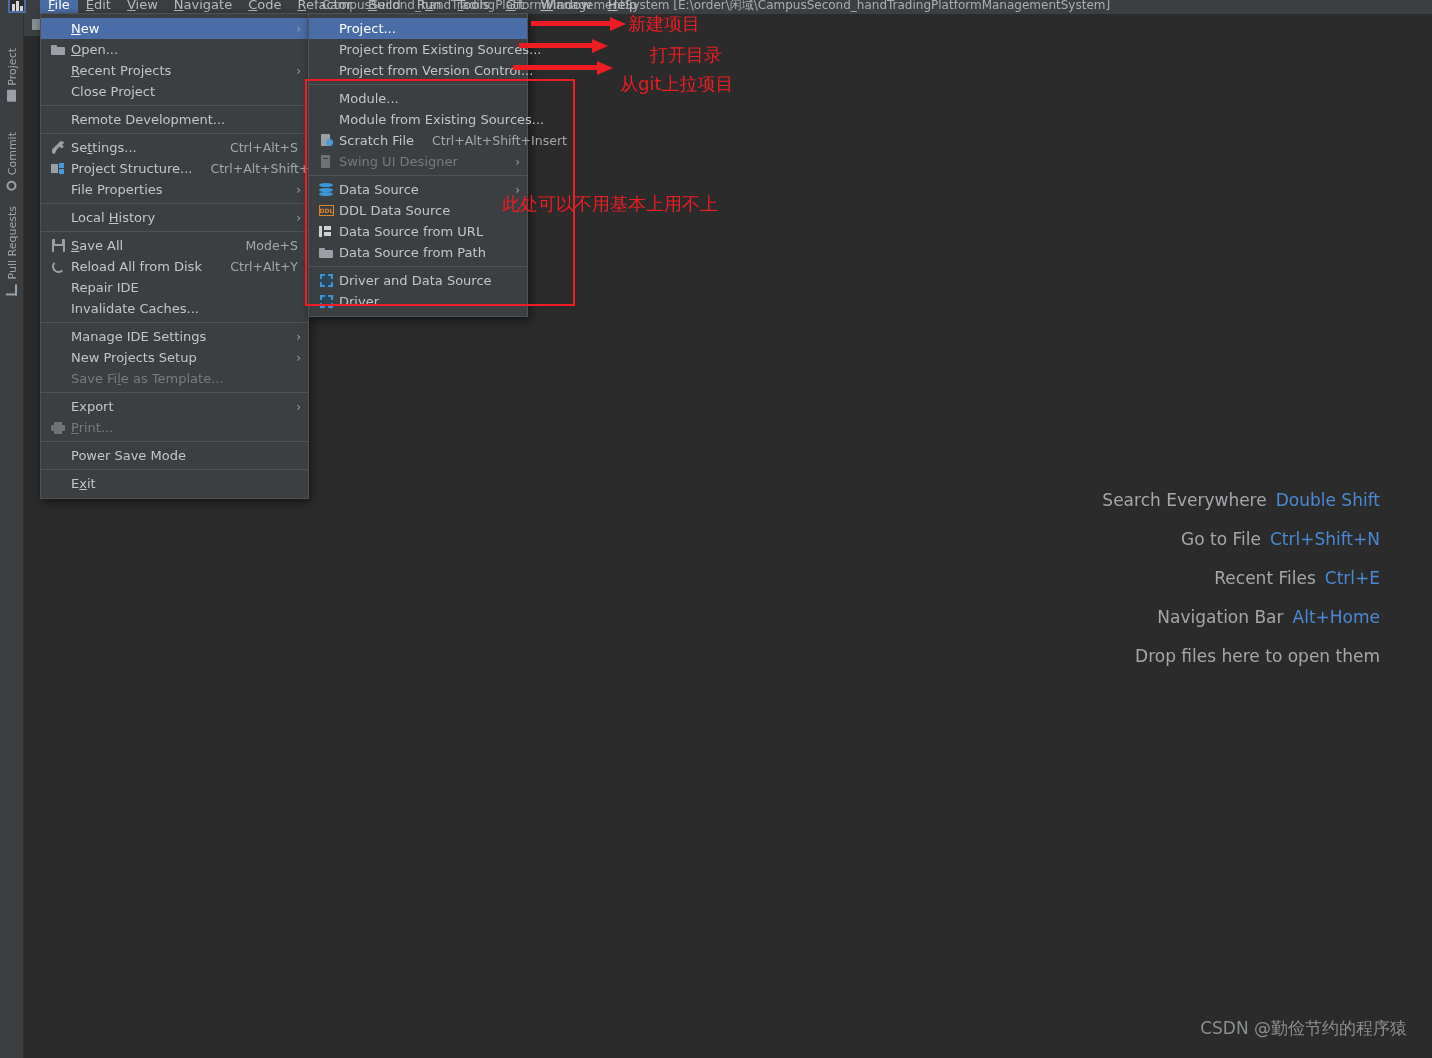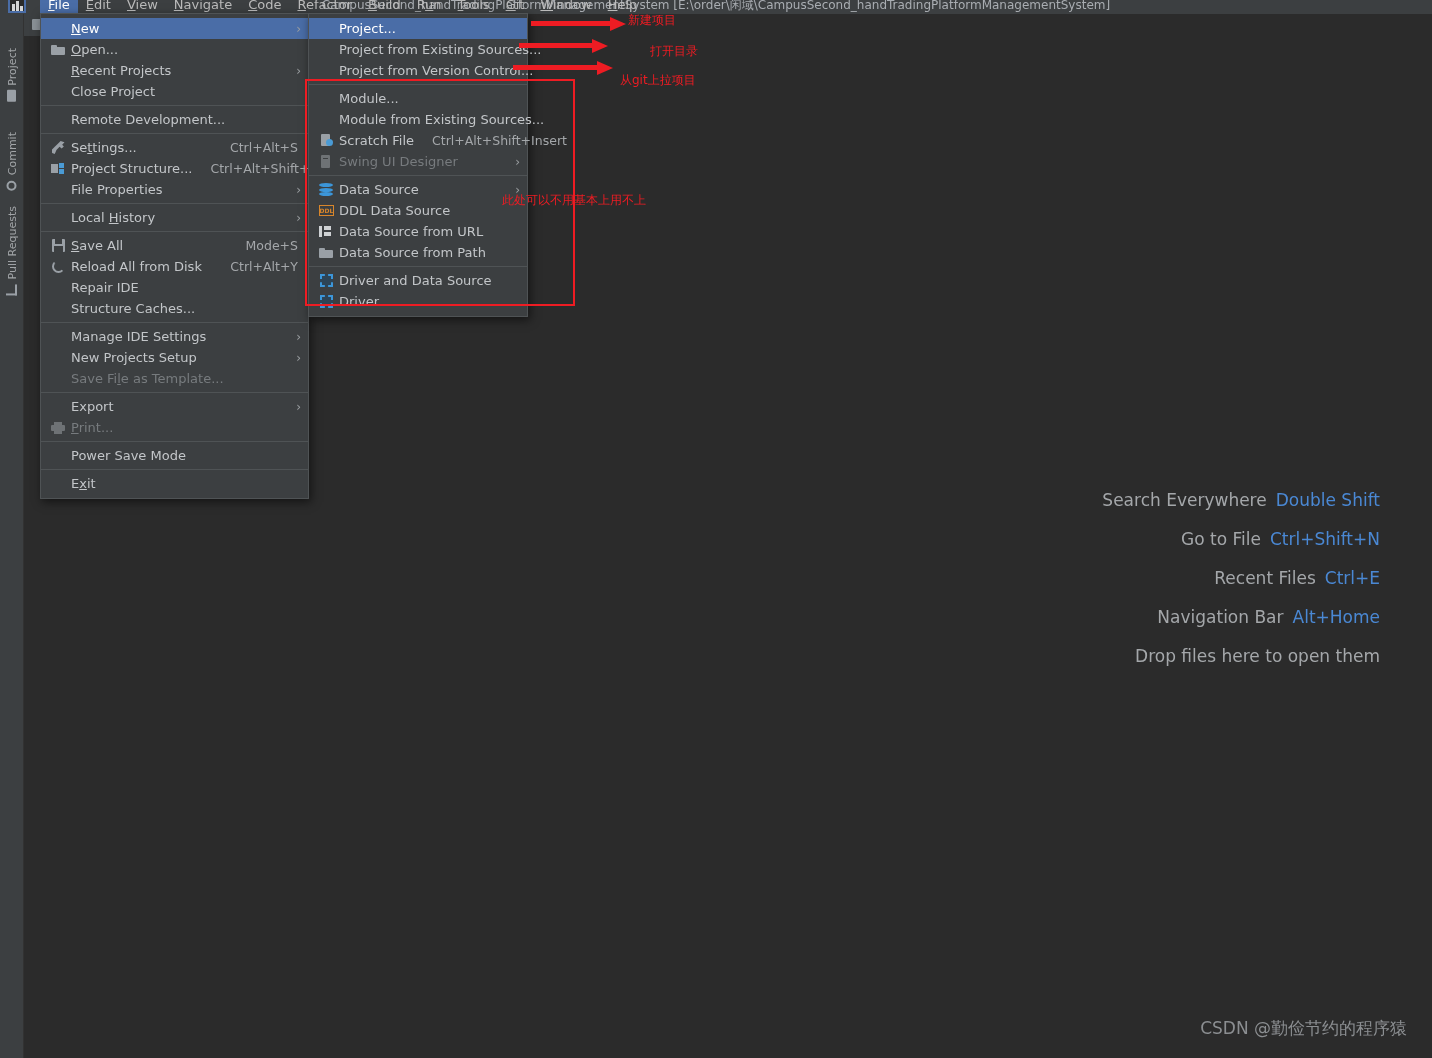--- a/index.html
+++ b/index.html
@@ -177,21 +177,21 @@
     position: absolute; border: 2px solid #ee1c23; pointer-events: none; z-index: 40;
   }
   .arrow { position: absolute; z-index: 45; }
   .arrow .shaft { position: absolute; left: 0; top: 4px; height: 5px; background: #ee1c23; }
   .arrow .head {
     position: absolute; top: 0; width: 0; height: 0;
     border-top: 7px solid transparent; border-bottom: 7px solid transparent;
     border-left: 16px solid #ee1c23;
   }
   .red-note {
-    position: absolute; color: #ee1c23; font-size: 12px; z-index: 45;
+    position: absolute; color: #ee1c23; font-size: 18px; z-index: 45;
     font-family: "DejaVu Sans", sans-serif; white-space: nowrap;
   }
 
   
   .hints { position: absolute; right: 52px; top: 490px; z-index: 3; }
   .hint-row {
     display: flex; justify-content: flex-end; align-items: baseline;
     gap: 9px; height: 39px;
     font-size: 17px; color: #a4a7aa; white-space: nowrap;
   }
@@ -335,21 +335,21 @@
         </span>
         <span class="mi-label">Reload All from Disk</span>
         <span class="mi-accel">Ctrl+Alt+Y</span>
       </div>
       <div class="menu-item">
         <span class="mi-icon"></span>
         <span class="mi-label">Repair IDE</span>
       </div>
       <div class="menu-item">
         <span class="mi-icon"></span>
-        <span class="mi-label">Structure Caches...</span>
+        <span class="mi-label">Invalidate Caches...</span>
       </div>
       <div class="menu-sep"></div>
       <div class="menu-item">
         <span class="mi-icon"></span>
         <span class="mi-label">Manage IDE Settings</span>
         <span class="mi-arrow">›</span>
       </div>
       <div class="menu-item">
         <span class="mi-icon"></span>
         <span class="mi-label">New Projects Setup</span>

